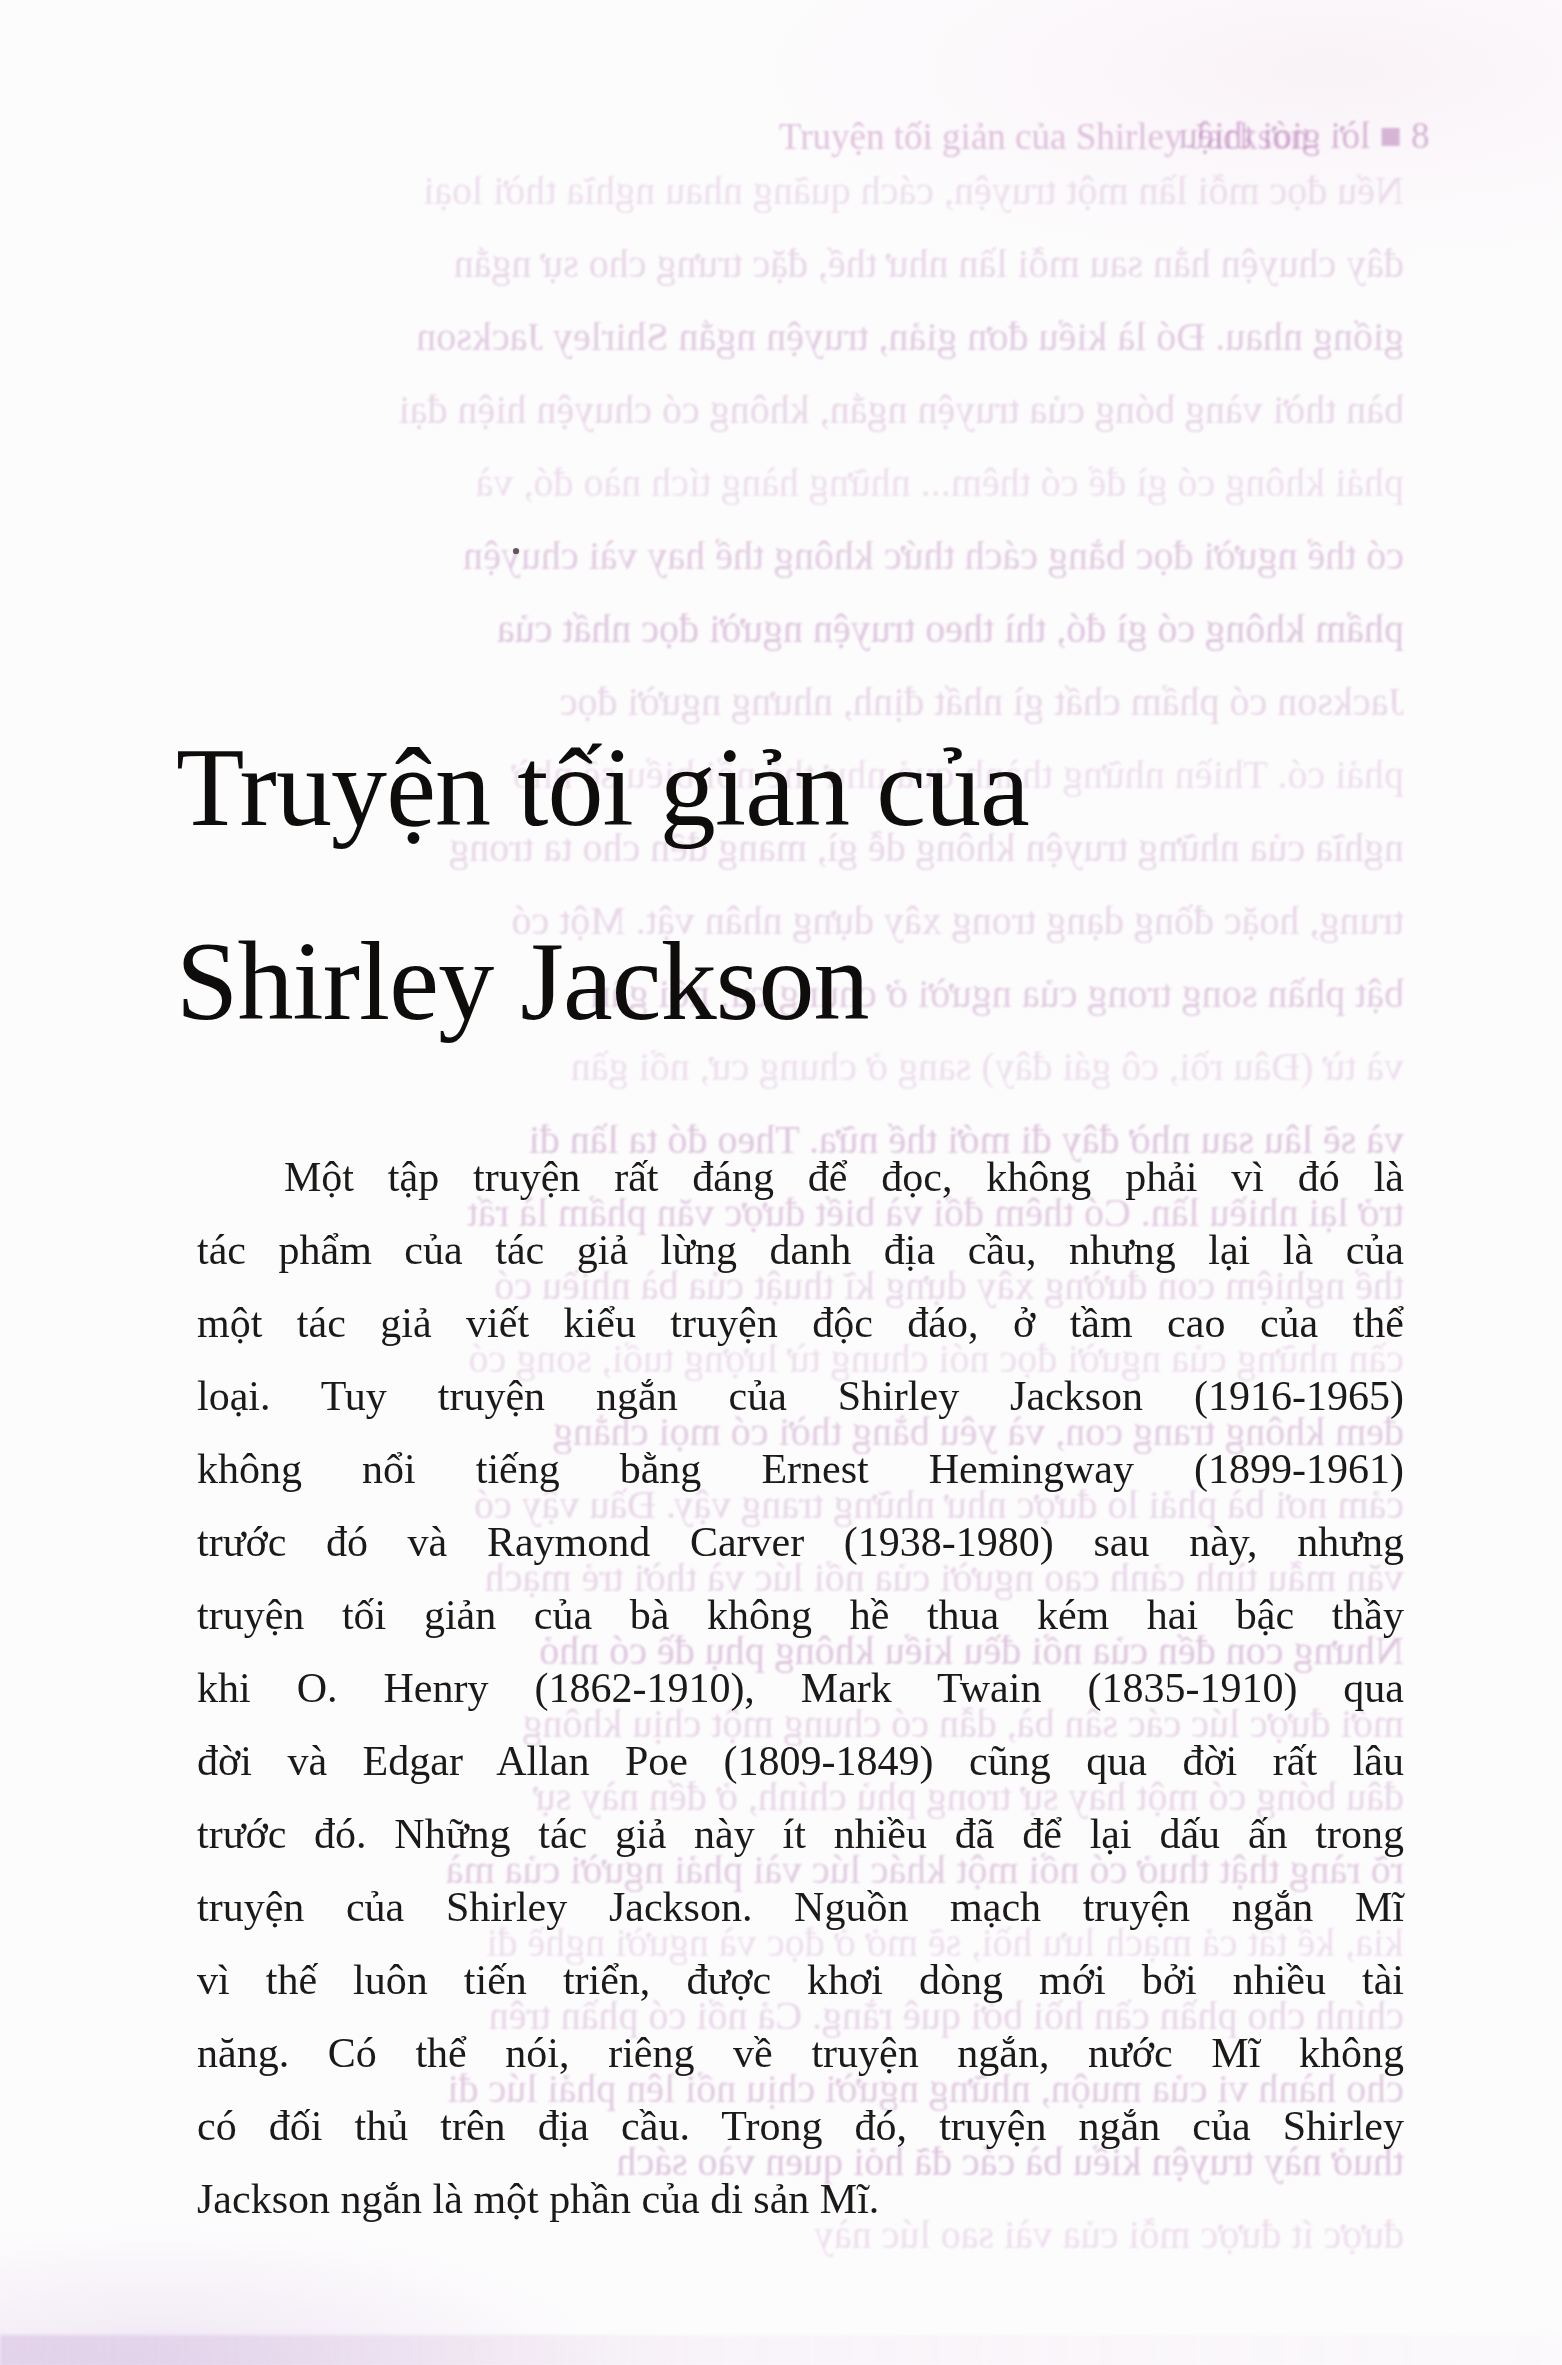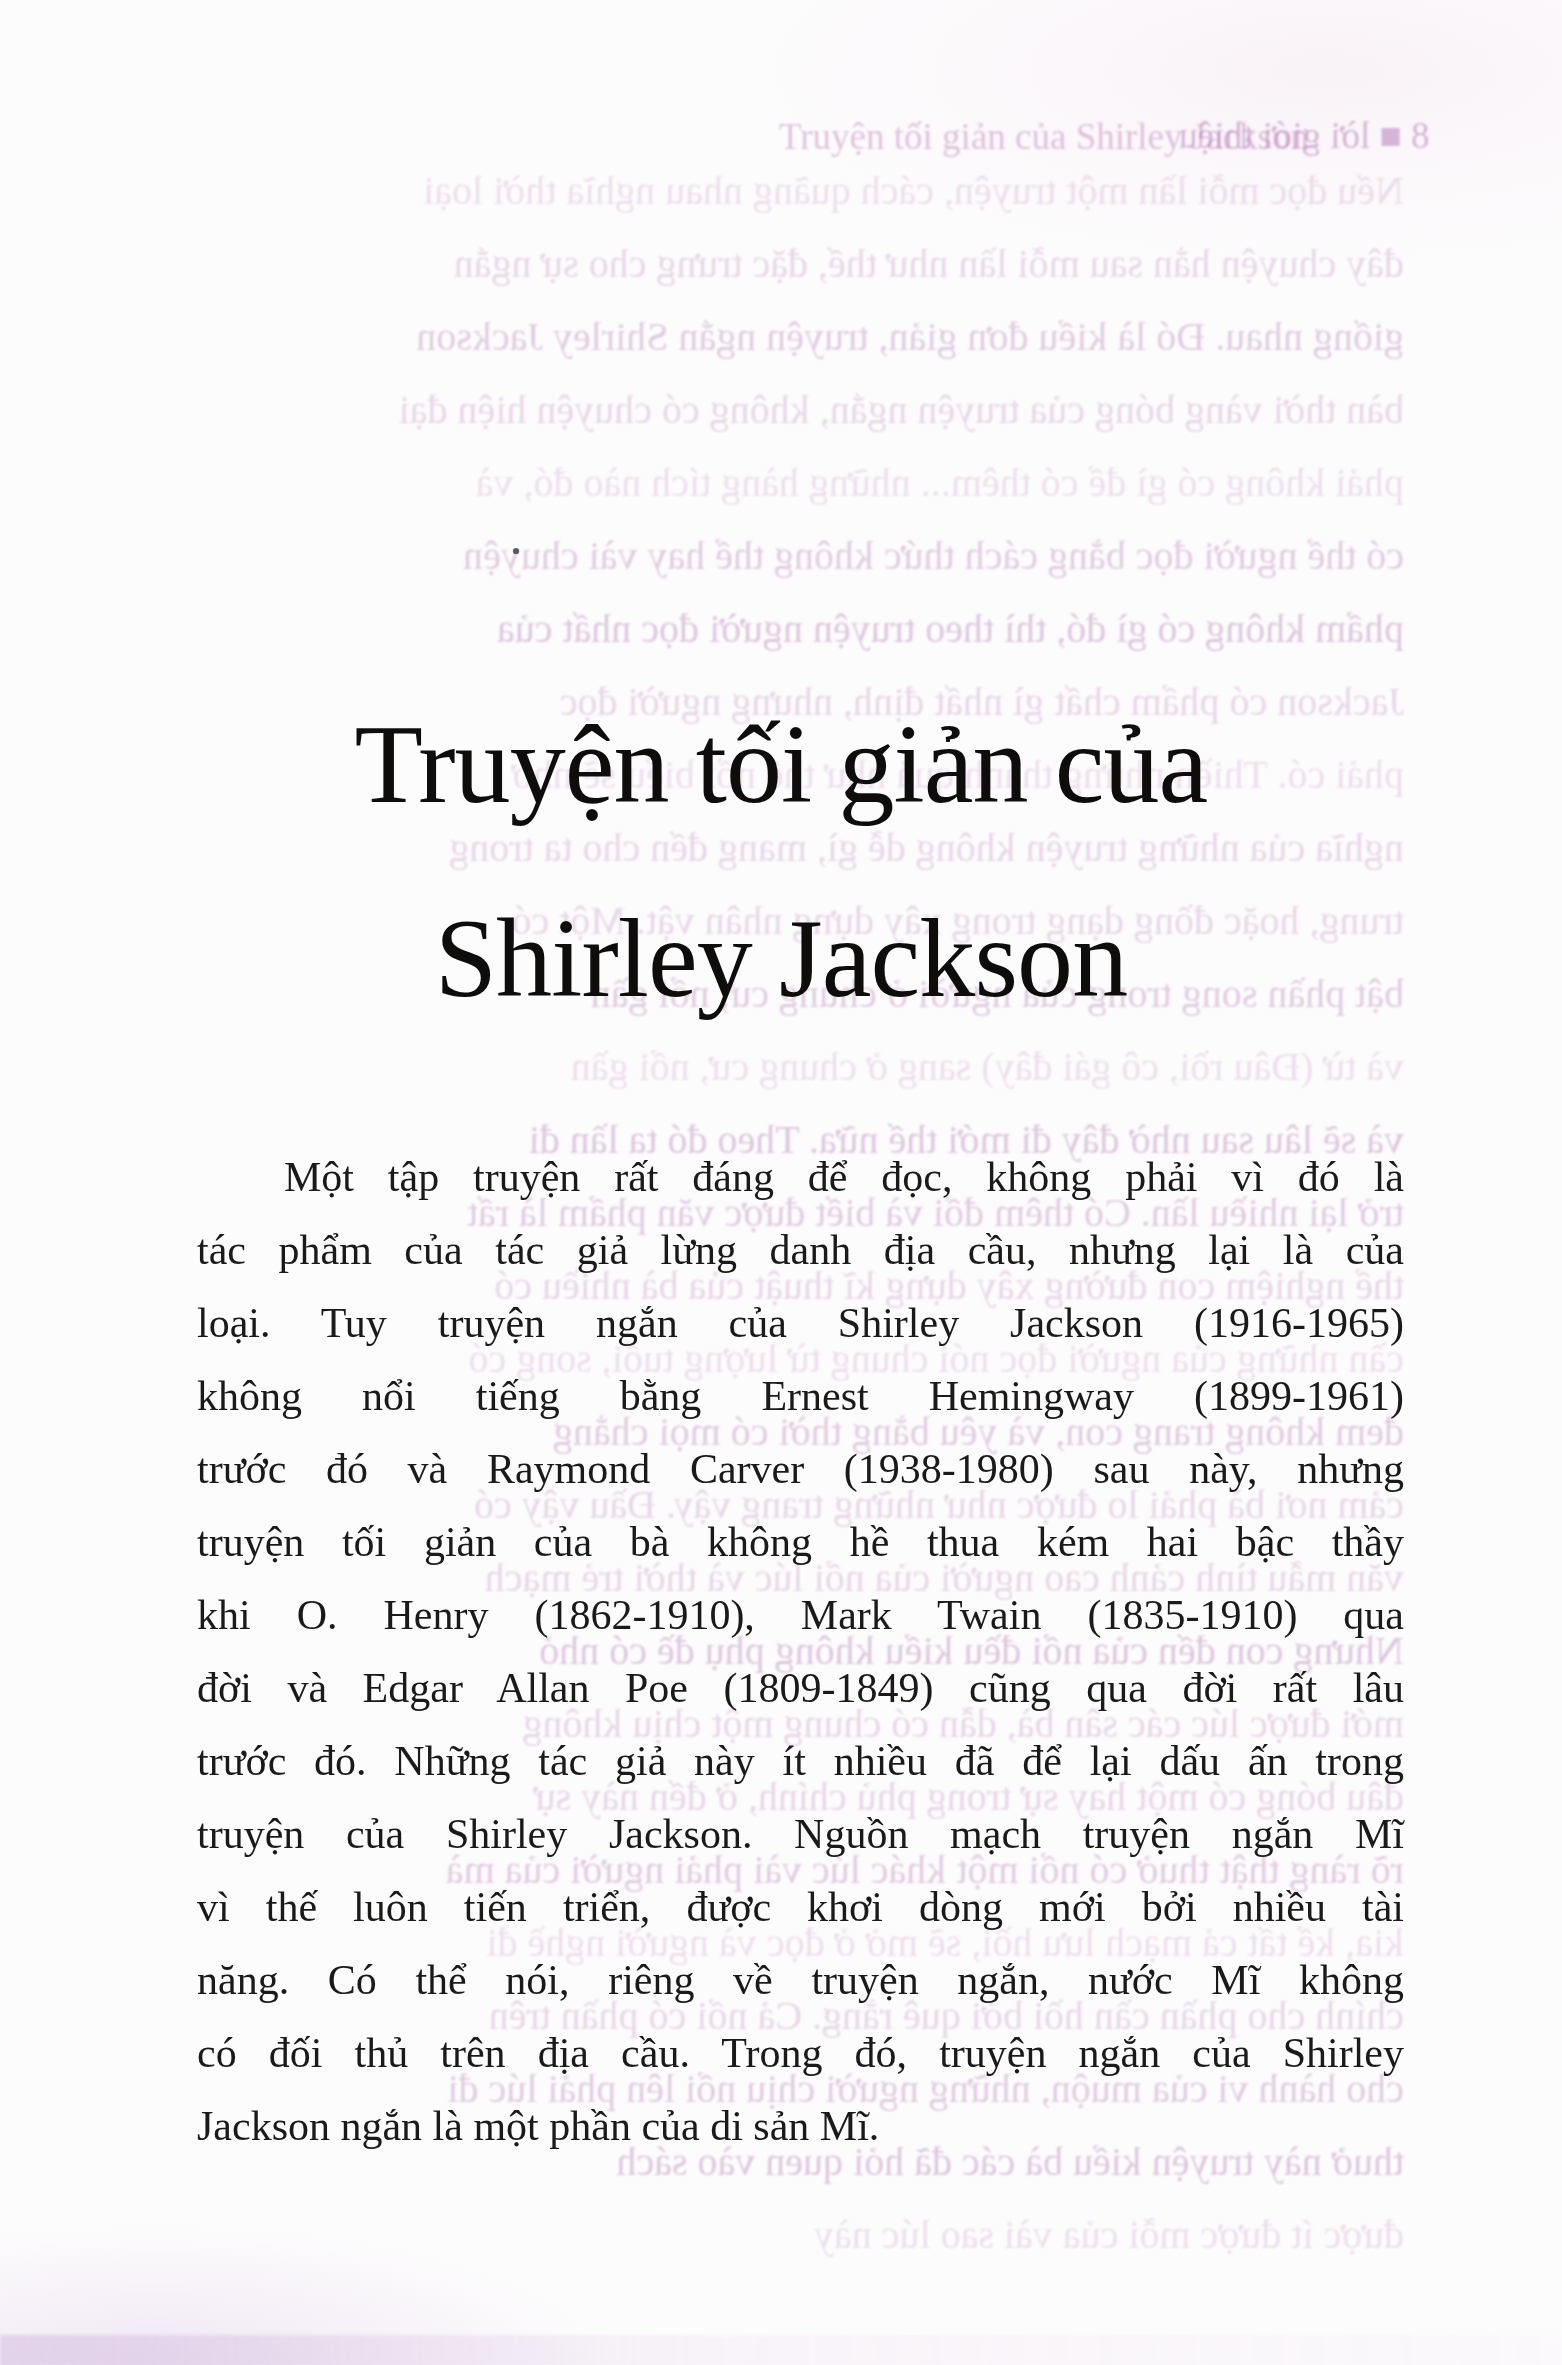--- a/index.html
+++ b/index.html
@@ -46,23 +46,22 @@
     white-space:nowrap;
   }
   .header-bleed .hb-folio{
     position:absolute;right:5.5px;top:5.5px;
     font-size:37px;color:#b97fb9;opacity:.55;
     transform:scaleX(-1);
     white-space:nowrap;
   }
   
   .title{
-    position:absolute;left:176px;top:667px;width:1210px;margin:0;
+    position:absolute;left:176px;top:690px;width:1210px;margin:0;
     font-weight:400;color:#0e0d0c;
-    text-align:center;
   }
   .title .t1,.title .t2{
     display:block;
     font-size:112px;line-height:194px;
     letter-spacing:-0.9px;
     white-space:nowrap;
   }
   
   .body-par{
     position:absolute;left:197px;top:1141px;width:1207px;
@@ -131,20 +130,21 @@
 
   <h1 class="title">
     <span class="t1">Truyện tối giản của</span>
     <span class="t2">Shirley Jackson</span>
   </h1>
 
   <div class="body-par">
 
   <div class="body-line">Một tập truyện rất đáng để đọc, không phải vì đó là</div>
       <div class="body-line">tác phẩm của tác giả lừng danh địa cầu, nhưng lại là của</div>
+      <div class="body-line">một tác giả viết kiểu truyện độc đáo, ở tầm cao của thể</div>
       <div class="body-line">loại. Tuy truyện ngắn của Shirley Jackson (1916-1965)</div>
       <div class="body-line">không nổi tiếng bằng Ernest Hemingway (1899-1961)</div>
       <div class="body-line">trước đó và Raymond Carver (1938-1980) sau này, nhưng</div>
       <div class="body-line">truyện tối giản của bà không hề thua kém hai bậc thầy</div>
       <div class="body-line">khi O. Henry (1862-1910), Mark Twain (1835-1910) qua</div>
       <div class="body-line">đời và Edgar Allan Poe (1809-1849) cũng qua đời rất lâu</div>
       <div class="body-line">trước đó. Những tác giả này ít nhiều đã để lại dấu ấn trong</div>
       <div class="body-line">truyện của Shirley Jackson. Nguồn mạch truyện ngắn Mĩ</div>
       <div class="body-line">vì thế luôn tiến triển, được khơi dòng mới bởi nhiều tài</div>
       <div class="body-line">năng. Có thể nói, riêng về truyện ngắn, nước Mĩ không</div>

